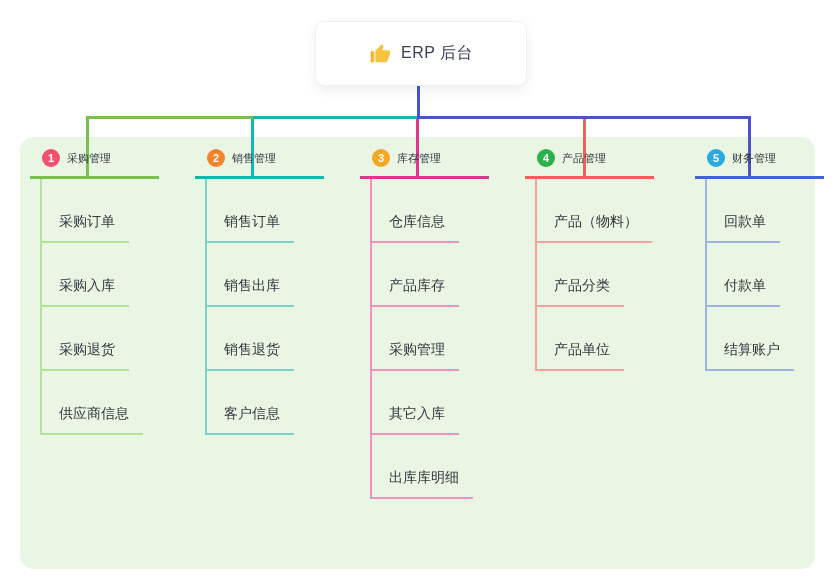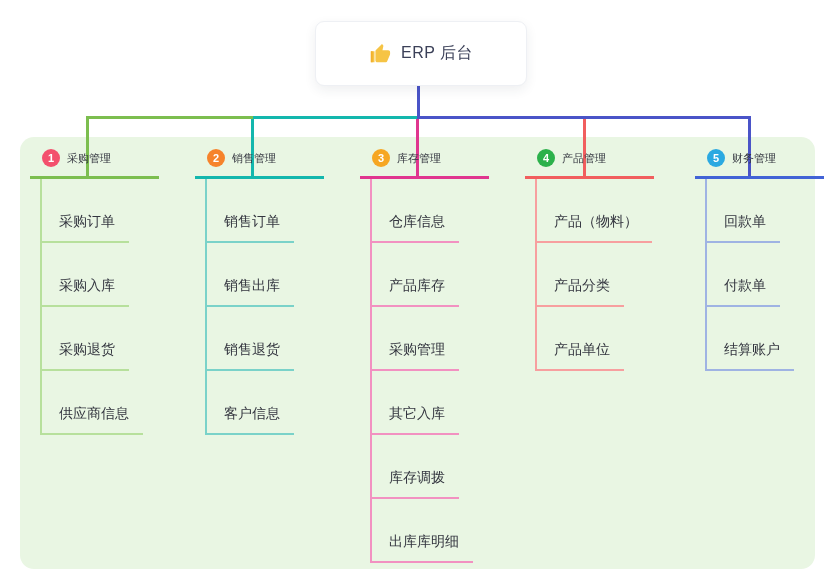--- a/index.html
+++ b/index.html
@@ -110,21 +110,20 @@
       <div class="branch" style="left: 360px; --line: #e0368f; --light: #f291c1; --badge: #f6a723;">
     <div class="branch-header">
       <span class="badge">3</span>
       <span class="branch-title">库存管理</span>
     </div>
     <ul class="branch-children">
           <li>仓库信息</li>
           <li>产品库存</li>
           <li>采购管理</li>
           <li>其它入库</li>
-          <li>库存调拨</li>
           <li>出库库明细</li>
         </ul>
   </div>
       <div class="branch" style="left: 525px; --line: #f15e5e; --light: #f79f9f; --badge: #2cb14b;">
     <div class="branch-header">
       <span class="badge">4</span>
       <span class="branch-title">产品管理</span>
     </div>
     <ul class="branch-children">
           <li>产品（物料）</li>

